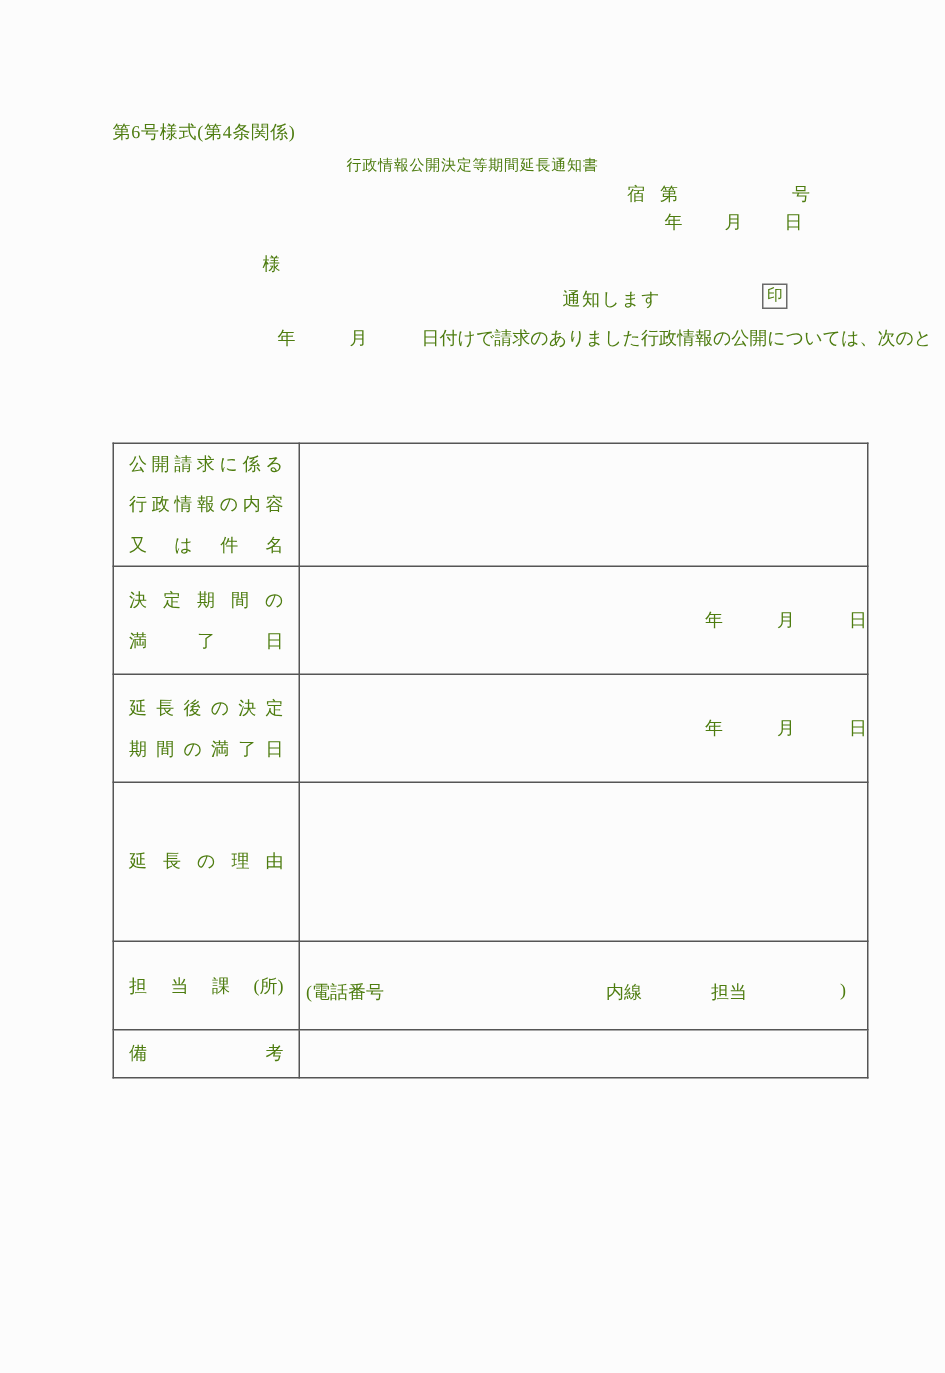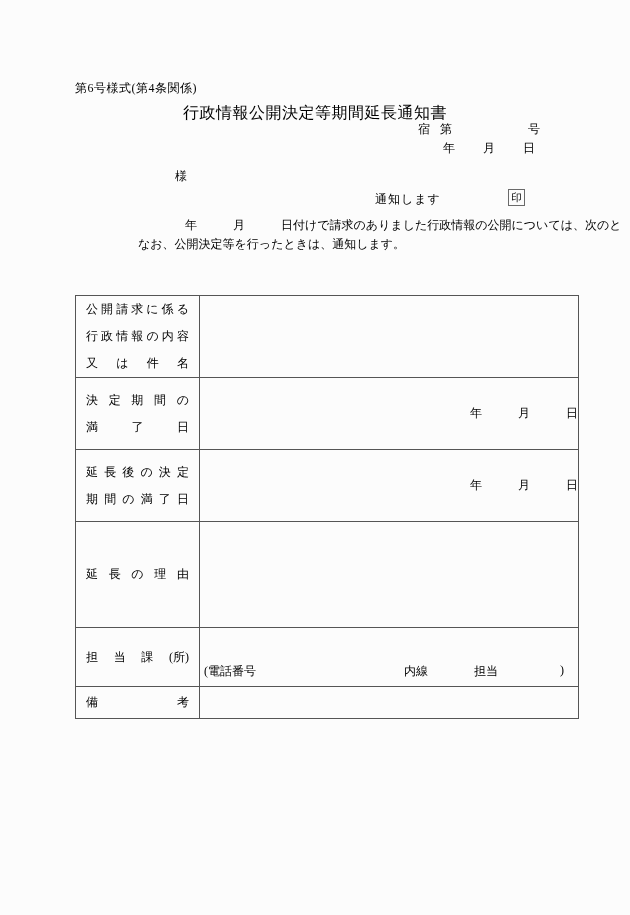--- a/index.html
+++ b/index.html
@@ -1,28 +1,28 @@
 <!DOCTYPE html>
 <html><head>
 <meta charset="utf-8">
 <style>
   html,body{margin:0;padding:0;background:#e8e8e8;}
   .page{
     position:relative;
     width:630px;height:915px;
     background:#fcfcfc;
     font-family:"Liberation Serif","DejaVu Serif",serif;
-    color:#000000;
+    color:#4d7c0f;
     font-size:12px;
     overflow:hidden;
     margin:0 auto;
   }
   .abs{position:absolute;}
   .form-number{left:75px;top:80px;letter-spacing:0.5px;}
-  .doc-title{left:0;right:0;top:103px;text-align:center;letter-spacing:0.5px;font-size:16px;}
+  .doc-title{left:0;right:0;top:103px;text-align:center;letter-spacing:0.5px;font-size:10px;}
   .header-meta{left:0;top:121px;width:630px;height:40px;}
   .header-meta span{position:absolute;}
   .hm-pref{left:418px;top:0;}
   .hm-dai{left:440px;top:0;}
   .hm-go{left:528px;top:0;}
   .hm-year{left:443px;top:19px;}
   .hm-month{left:483px;top:19px;}
   .hm-day{left:523px;top:19px;}
   .addressee{left:175px;top:168px;}
   .sender{left:375px;top:191px;letter-spacing:1px;}
@@ -49,21 +49,21 @@
     vertical-align:middle;
   }
   .col-label{width:103px;}
   .col-content{width:378px;}
   td.label-cell{padding:0 10px;}
   .jline{display:flex;justify-content:space-between;line-height:27px;}
   .r1{height:81px;} .r2{height:72px;} .r3{height:72px;}
   .r4{height:106px;} .r5{height:59px;} .r6{height:32px;}
   td.date-cell{text-align:right;}
   td.phone-cell{vertical-align:bottom;}
-  .phone-line{position:relative;height:17px;margin-bottom:6px;font-family:Liberation Serif, serif;}
+  .phone-line{position:relative;height:17px;margin-bottom:16px;font-family:Liberation Serif, serif;}
   .phone-line span{position:absolute;white-space:nowrap;}
   .ph-open{left:4px;}
   .ph-ext{left:204px;}
   .ph-contact{left:274px;}
   .ph-close{left:360px;}
 </style>
 </head>
 <body>
 
 <div class="page">
@@ -82,21 +82,20 @@
   </div>
 
   <div class="abs addressee">様</div>
 
   <div class="abs sender">通知します</div>
 
   <div class="abs seal-box">印</div>
 
   <div class="abs body-text">
     <div class="bline indent-date">年　　　月　　　日付けで請求のありました行政情報の公開については、次のと</div>
-    <div class="bline indent-nao">なお、公開決定等を行ったときは、通知します。</div>
   </div>
 
   <table class="abs form-table">
     <tbody>
         <tr class="r1">
       <td class="col-label label-cell">
         <div class="jline">
               <span>公</span>
               <span>開</span>
               <span>請</span>

